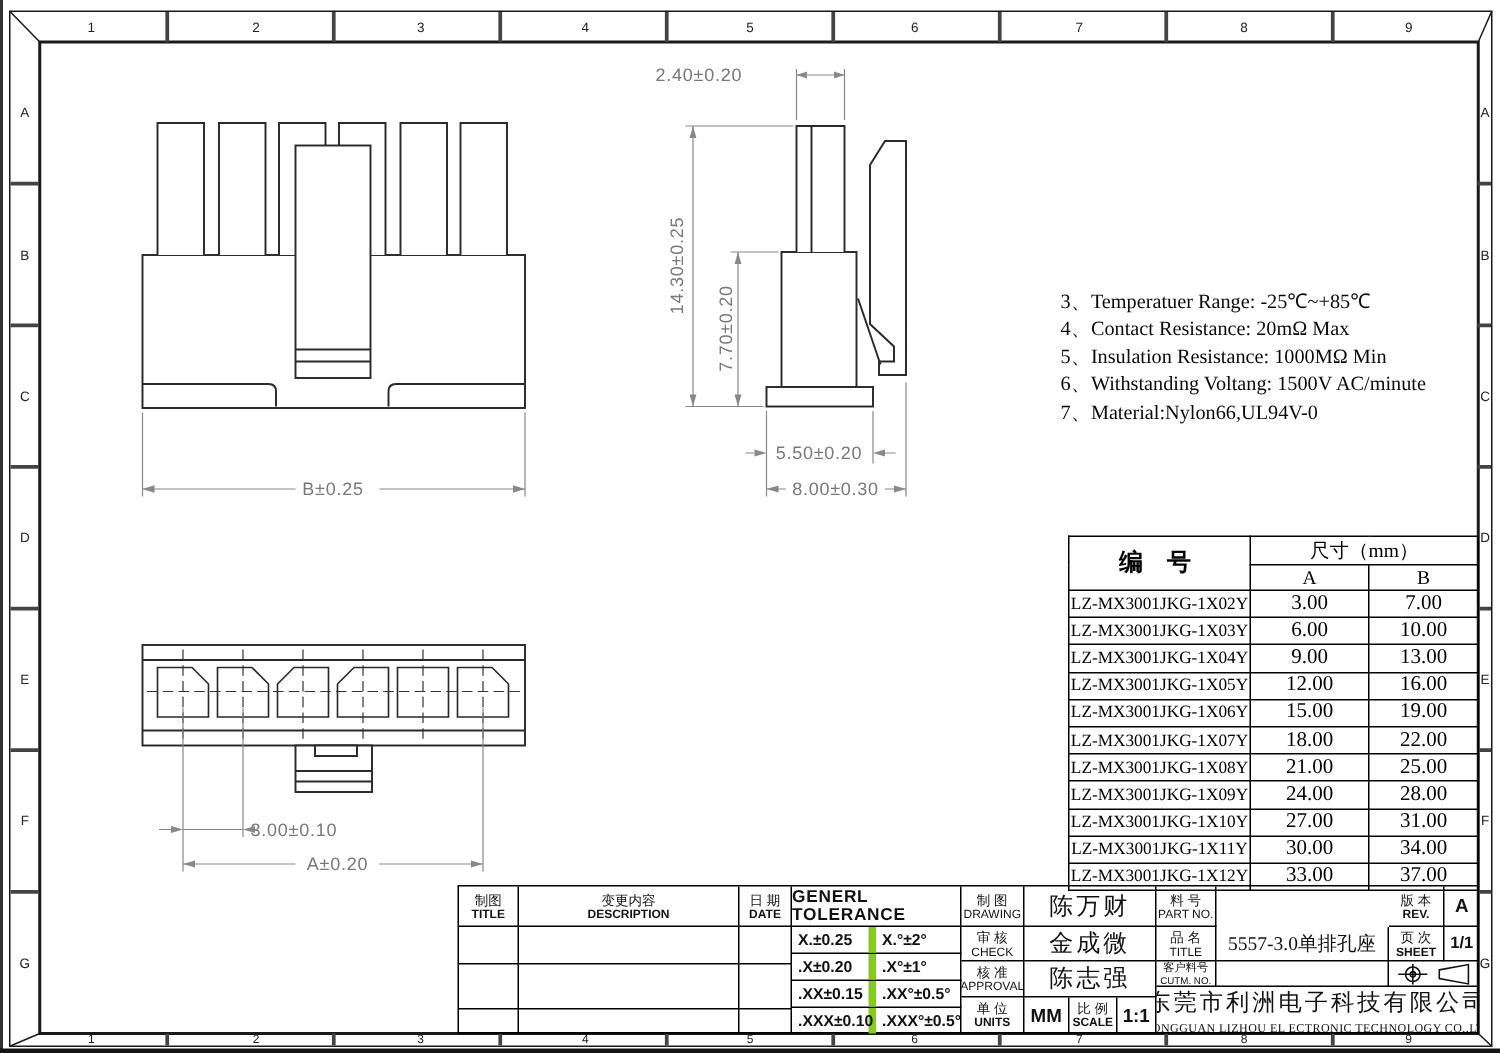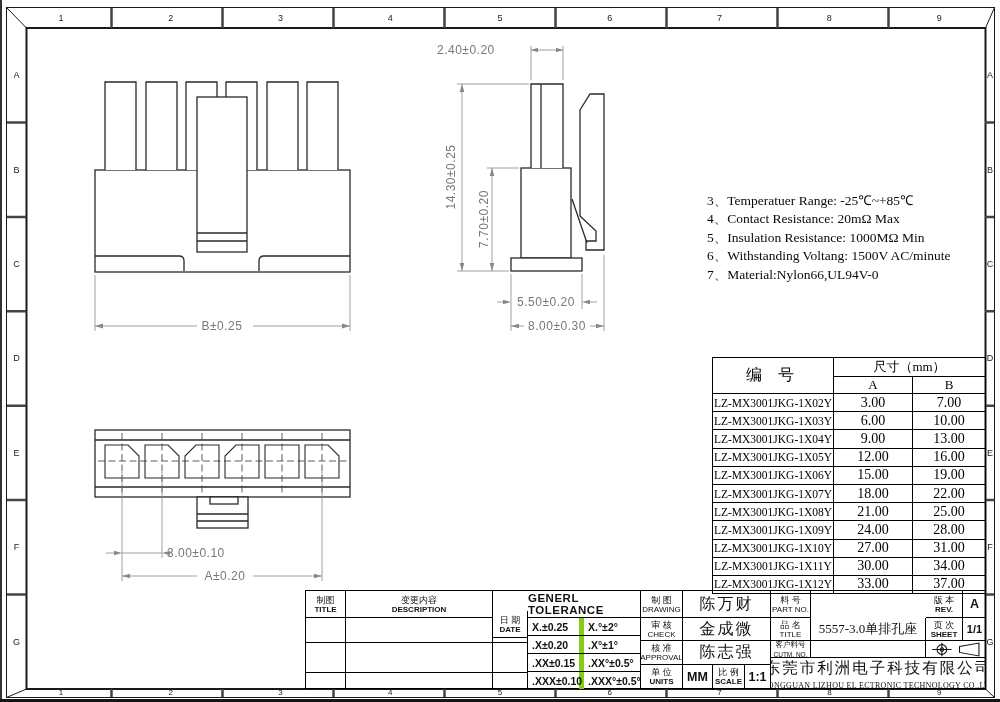--- a/index.html
+++ b/index.html
@@ -32,21 +32,21 @@
          font-size:13.5px;color:#0a0a0a;}
   .specs .spec-title{margin-bottom:3px;letter-spacing:0.5px;}
   .spec-line{line-height:18.4px;white-space:nowrap;}
 
   
   table.parts{position:absolute;left:712px;top:357px;width:273px;border-collapse:collapse;
       table-layout:fixed;font-family:"Liberation Serif",serif;color:#000;}
   table.parts th,table.parts td{border:1px solid #000;padding:0;text-align:center;overflow:hidden;}
   table.parts thead tr{height:17px;}
   table.parts tbody tr{height:18.2px;}
-  .th-part{font-size:16px;font-weight:normal;letter-spacing:6px;}
+  .th-part{font-size:16px;font-weight:bold;letter-spacing:6px;}
   .th-size{font-size:13px;font-weight:normal;}
   .th-ab{font-size:13px;font-weight:normal;}
   td.c-part{font-size:11.5px;}
   td.c-val{font-size:14px;}
 
   
   .tb{left:305px;top:590px;width:681px;height:99px;border:1px solid #000;box-sizing:border-box;
       font-family:"Liberation Sans",sans-serif;}
   .cell{position:absolute;border-right:1px solid #000;border-bottom:1px solid #000;
         box-sizing:border-box;display:flex;flex-direction:column;align-items:center;
@@ -316,21 +316,21 @@
   <div class="abs tb">
 
     <div class="cell" style="left:0;top:0;width:40px;height:27px;">
       <span class="cn">制图</span>
       <span class="en b">TITLE</span>
     </div>
     <div class="cell" style="left:40px;top:0;width:147px;height:27px;">
       <span class="cn">变更内容</span>
       <span class="en b">DESCRIPTION</span>
     </div>
-    <div class="cell" style="left:187px;top:0;width:35px;height:27px;margin-top:20px;">
+    <div class="cell" style="left:187px;top:0;width:35px;height:27px;">
       <span class="cn">日 期</span>
       <span class="en b">DATE</span>
     </div>
 
     <div class="cell" style="left:0;top:27px;width:40px;height:25px;"></div>
     <div class="cell" style="left:40px;top:27px;width:147px;height:25px;"></div>
     <div class="cell" style="left:187px;top:27px;width:35px;height:25px;"></div>
     <div class="cell" style="left:0;top:52px;width:40px;height:30px;"></div>
     <div class="cell" style="left:40px;top:52px;width:147px;height:30px;"></div>
     <div class="cell" style="left:187px;top:52px;width:35px;height:30px;"></div>

